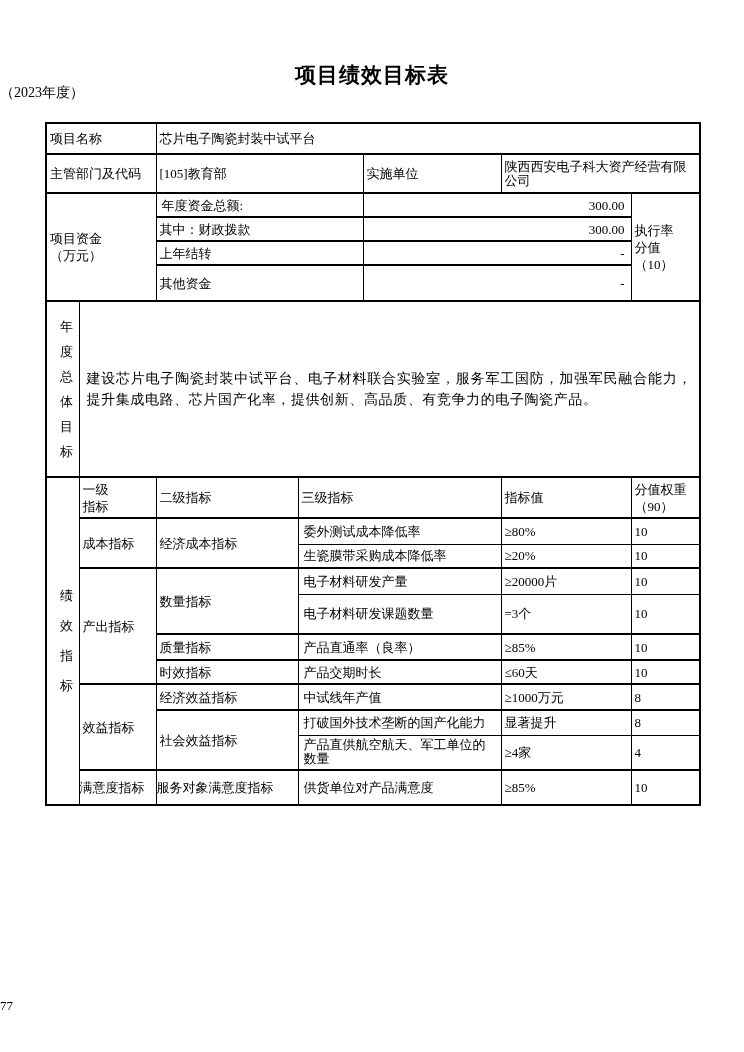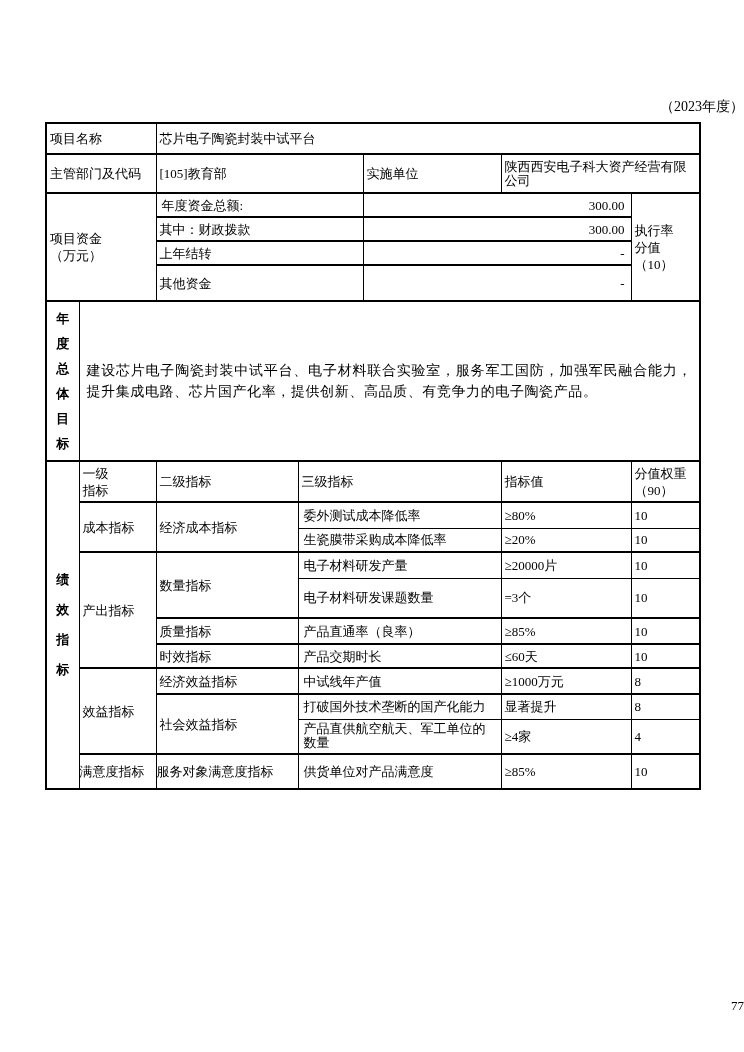--- a/index.html
+++ b/index.html
@@ -19,24 +19,24 @@
     left: 0;
     width: 100%;
     text-align: center;
     font-family: "Liberation Sans", "DejaVu Sans", sans-serif;
     font-weight: bold;
     font-size: 21px;
     letter-spacing: 1px;
   }
   .doc-subtitle {
     position: absolute;
-    top: 98px;
+    top: 84px;
     left: 0;
     width: 100%;
-    text-align: right;
+    text-align: left;
     font-size: 14px;
   }
   table.main {
     position: absolute;
     left: 45px;
     top: 122px;
     width: 654px;
     border-collapse: collapse;
     table-layout: fixed;
     border: 2px solid #000;
@@ -47,21 +47,21 @@
     line-height: 17px;
     padding: 1px 3px;
     vertical-align: middle;
     overflow: hidden;
   }
   tr.bt > td { border-top-width: 2px; }
   .c { text-align: left; }
   .l { text-align: left; padding-left: 5px; }
   .r { text-align: right; padding-right: 6px; }
   .pre { white-space: pre-line; }
-  td.vcell { padding: 4px; font-weight: bold; }
+  td.vcell { padding: 12px; }
   .vert {
     margin: 0 auto;
     width: 15px;
     word-break: break-all;
     text-align: center;
   }
   .vert.goal  { line-height: 25px; }
   .vert.perf  { line-height: 30px; }
   .goal-text {
     text-align: justify;
@@ -69,29 +69,30 @@
     line-height: 21px;
     padding: 4px 7px;
     font-size: 14px;
   }
   .wrap2 { line-height: 14px; }
   .page-number {
     position: absolute;
     top: 998px;
     left: 0;
     width: 100%;
-    text-align: right;
+    text-align: left;
     font-size: 13px;
   }
 </style>
 </head>
 <body>
 
 <div class="page">
 
+  <div class="doc-title">项目绩效目标表</div>
   <div class="doc-subtitle">（2023年度）</div>
 
   <table class="main">
     <colgroup>
       <col style="width:33px">
         <col style="width:77px">
         <col style="width:142px">
       <col style="width:65px">
         <col style="width:138px">
         <col style="width:130px">

